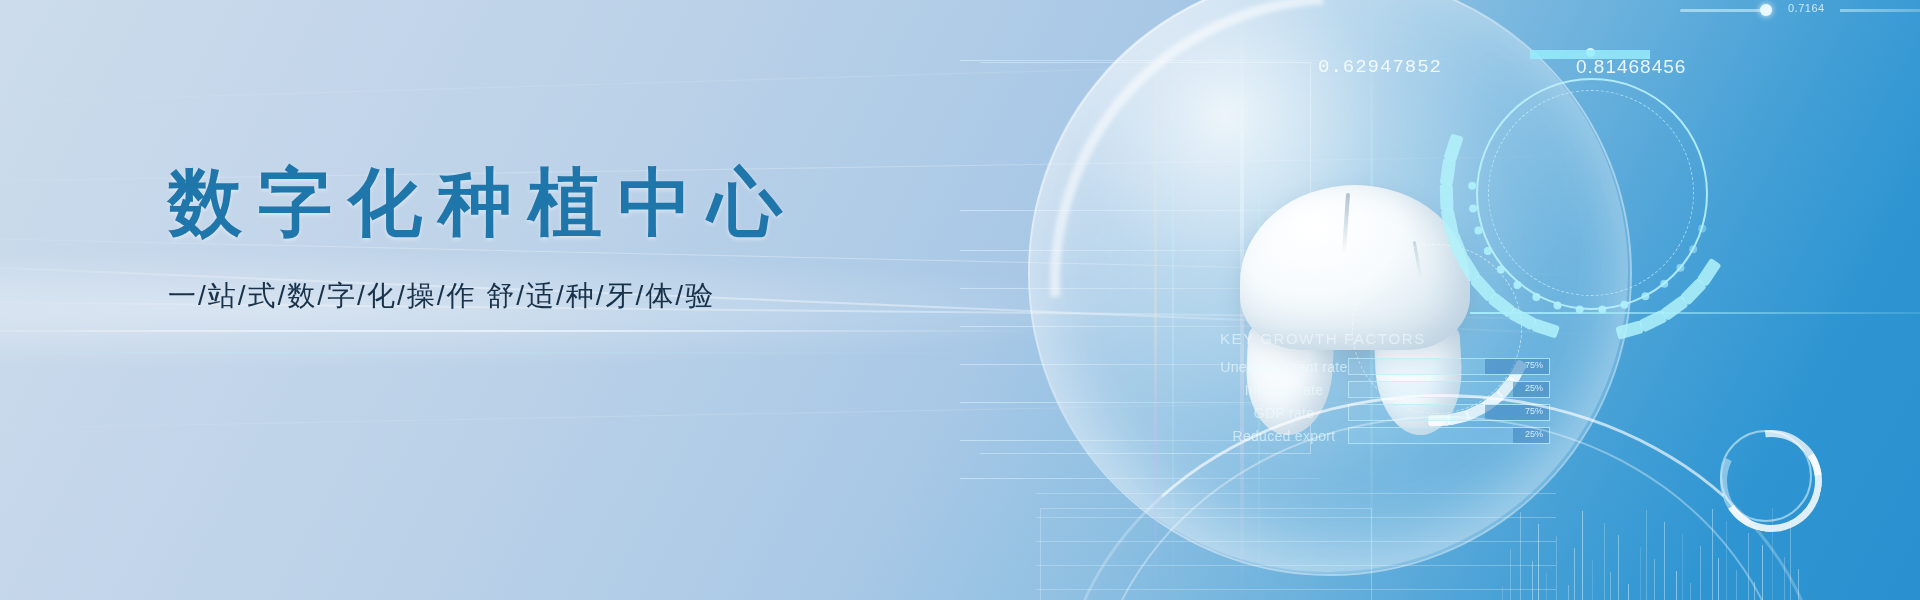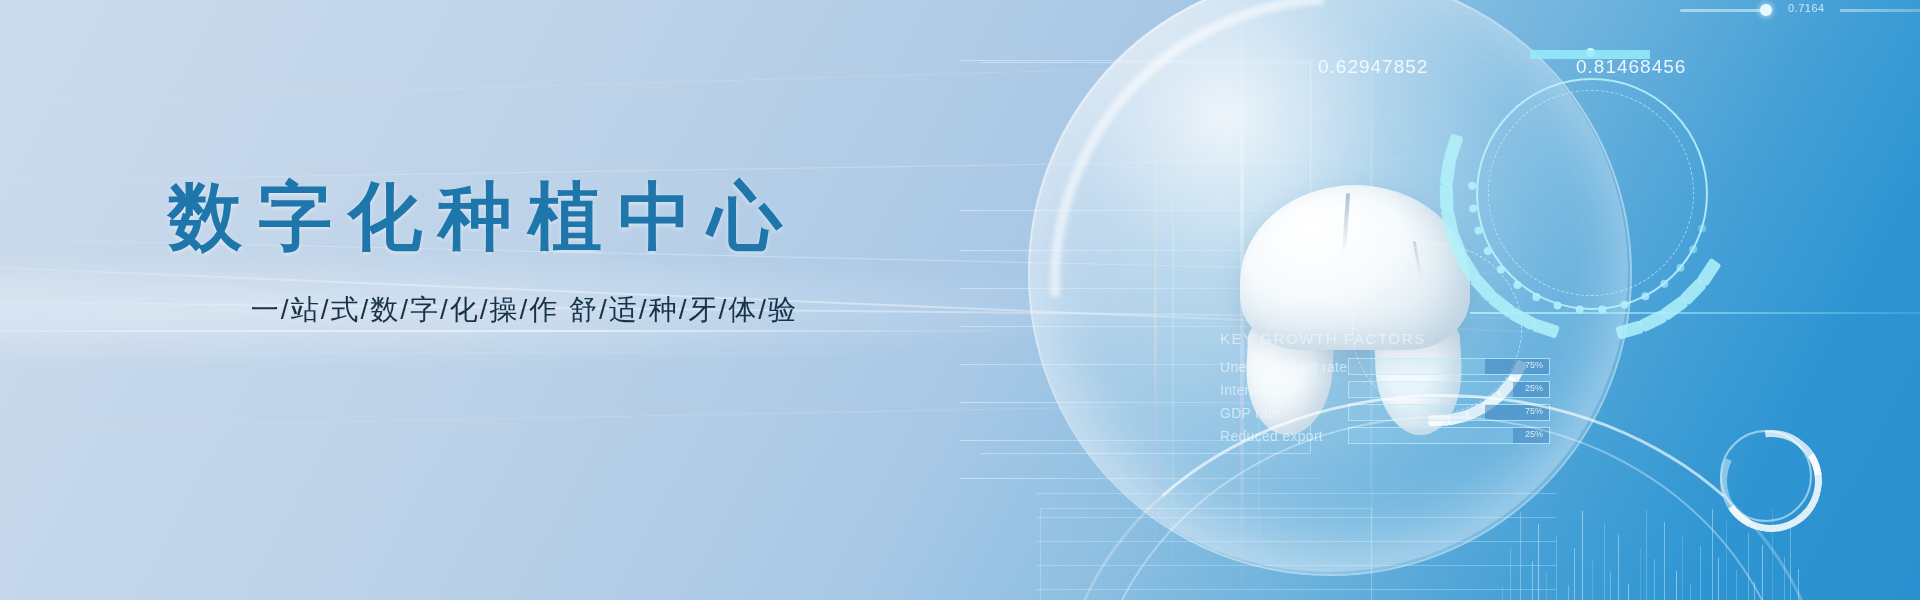--- a/index.html
+++ b/index.html
@@ -29,21 +29,21 @@
   .s6{top:352px;transform:rotate(0deg);opacity:.35;height:2px;width:58%;
       background:linear-gradient(90deg,rgba(190,240,248,0) 0%,rgba(186,238,248,.9) 40%,rgba(186,238,248,0) 100%);}
   .s7{top:105px;transform:rotate(-1.7deg);opacity:.18;}
   .s8{top:430px;transform:rotate(-1.1deg);opacity:.2;}
   .glowband{
     position:absolute;left:0;top:250px;width:62%;height:120px;
     background:radial-gradient(ellipse at 20% 50%,rgba(255,255,255,.35),rgba(255,255,255,0) 70%);
   }
 
   
-  .textblock{position:absolute;left:168px;top:176px;text-align:right;}
+  .textblock{position:absolute;left:168px;top:162px;}
   .title{
     font-size:74px;font-weight:bold;color:#1f76ab;letter-spacing:16px;
     line-height:1.1;white-space:nowrap;
     text-shadow:0 2px 4px rgba(255,255,255,.45);
   }
   .subtitle{
     margin-top:34px;font-size:28px;color:#18324a;letter-spacing:2px;
     white-space:nowrap;font-weight:400;
   }
 
@@ -157,39 +157,39 @@
   .arc-thin{
     position:absolute;left:412px;top:244px;width:168px;height:168px;border-radius:50%;
     border:1px dashed rgba(255,255,255,.55);
   }
 
   
   .num{
     position:absolute;color:rgba(245,252,255,.92);font-size:19px;letter-spacing:1px;
     font-family:"Liberation Sans","DejaVu Sans",sans-serif;
   }
-  .num.n1{left:378px;top:56px;}
+  .num.n1{left:378px;top:56px;font-family:Liberation Mono, monospace;}
   .num.n2{left:636px;top:56px;}
 
   
   .slider{position:absolute;left:740px;top:4px;width:200px;height:12px;}
   .slider .track{position:absolute;left:0;top:5px;width:90px;height:3px;background:rgba(220,248,255,.55);border-radius:2px;}
   .slider .knob{position:absolute;left:80px;top:0;width:12px;height:12px;border-radius:50%;background:#eaf9ff;box-shadow:0 0 6px rgba(255,255,255,.9);}
   .slider .val{position:absolute;left:108px;top:-2px;font-size:11px;color:rgba(235,250,255,.8);letter-spacing:.5px;}
   .slider .tail{position:absolute;left:160px;top:5px;width:200px;height:3px;background:linear-gradient(90deg,rgba(220,248,255,.5),rgba(220,248,255,0));}
 
   
   .kgf{position:absolute;left:280px;top:330px;width:330px;}
   .kgf-title{
     color:rgba(240,252,255,.60);font-size:15px;letter-spacing:1.6px;
     margin-bottom:10px;
   }
   .kgf-row{display:flex;align-items:center;height:19px;margin-bottom:4px;}
   .kgf-label{
-    width:128px;color:rgba(238,251,255,.62);font-size:14px;letter-spacing:.3px;white-space:nowrap;
+    width:128px;color:rgba(238,251,255,.62);font-size:14px;letter-spacing:.3px;white-space:nowrap;text-align:center;
   }
   .kgf-bar{
     position:relative;flex:1;height:15px;border:1px solid rgba(190,238,252,.70);
     background:rgba(160,215,245,.18);
   }
   .kgf-fill{
     position:absolute;right:0;top:0;height:100%;
     background:rgba(60,130,190,.55);
   }
   .kgf-pct{

